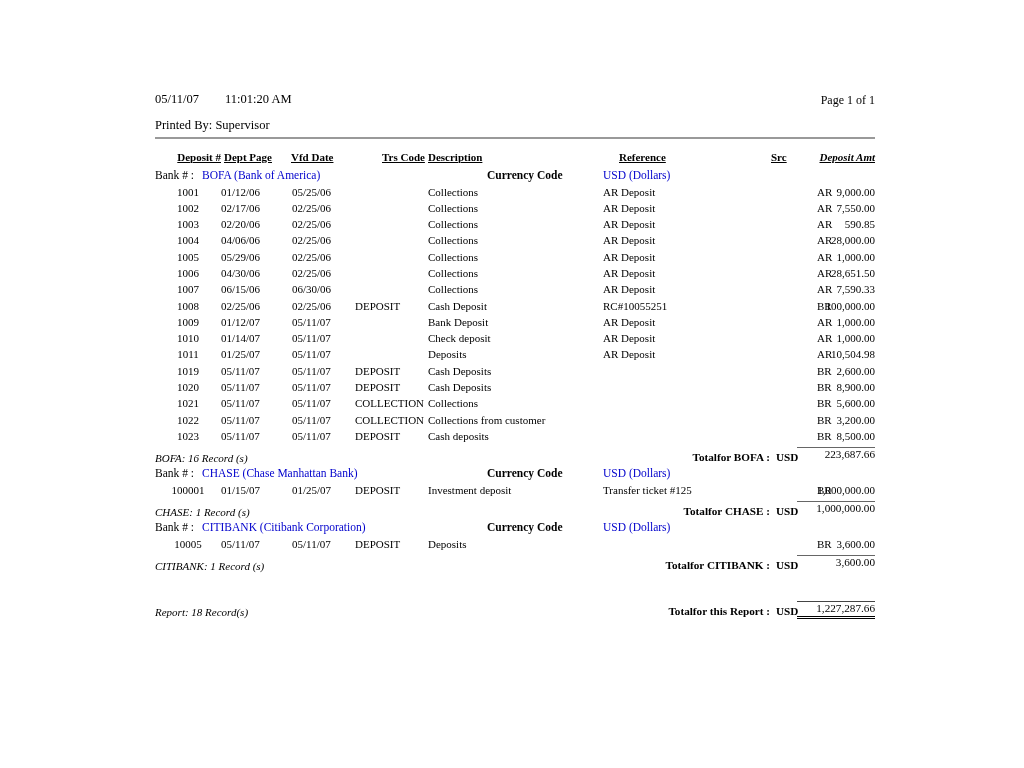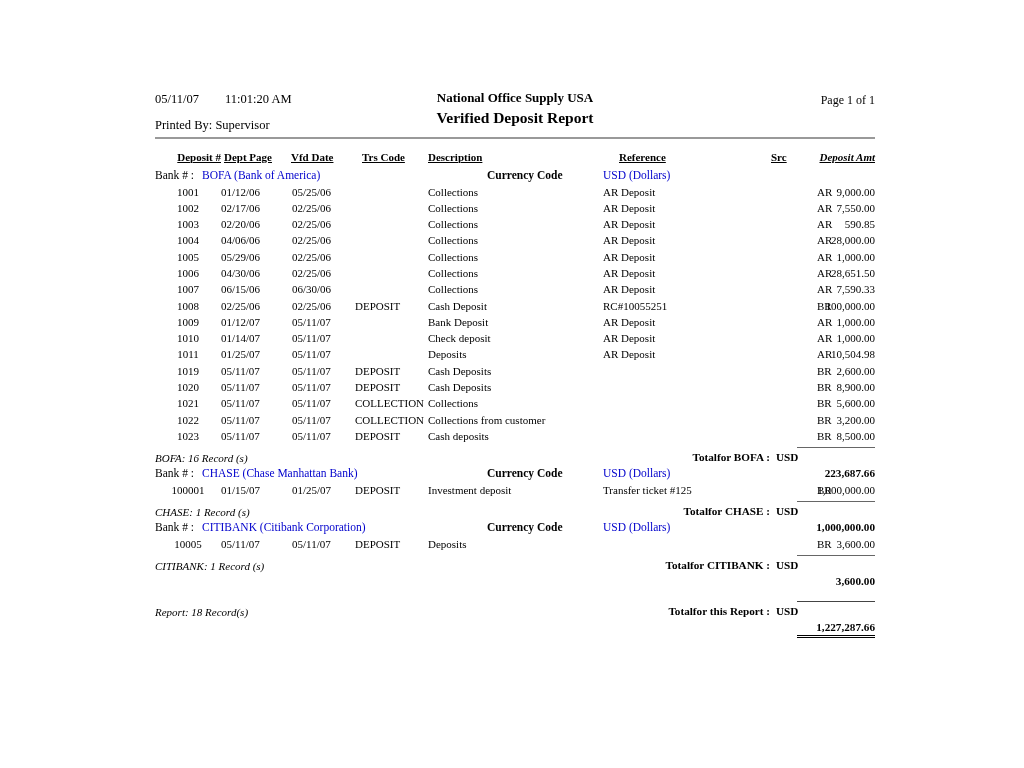--- a/index.html
+++ b/index.html
@@ -26,21 +26,21 @@
   .grid-row{
     display:grid;
     grid-template-columns:66px 66px 68px 73px 175px 168px 32px 72px;
     white-space:nowrap;font-size:11px;
   }
   .col-headers{margin-top:12px;height:17px;font-weight:bold;font-size:11px;}
   .col-headers span{text-decoration:underline;}
   .h1{text-align:right;}
   .h2{padding-left:3px;}
   .h3{padding-left:4px;}
-  .h4{padding-left:7px;}
+  .h4{padding-left:7px;margin-left:20px;}
   .h6{padding-left:16px;}
   .h8{text-align:right;font-style:italic;}
 
   .data-row{height:16.3px;}
   .c1{text-align:center;}
   .c3{padding-left:5px;}
   .c7{padding-left:2px;margin-left:44px;}
   .c8{text-align:right;}
 
   
@@ -49,41 +49,37 @@
   .bank-name{position:absolute;left:47px;top:0;color:#0000CC;}
   .currency-label{position:absolute;left:332px;top:0;font-weight:bold;}
   .currency-value{position:absolute;left:448px;top:0;color:#0000CC;}
 
   
   .total-line{position:relative;height:19px;margin-top:1px;font-size:11.2px;}
   .group-summary{position:absolute;left:0;top:5px;font-style:italic;font-size:11px;}
   .total-label{position:absolute;left:380px;width:235px;top:4px;text-align:right;font-weight:bold;}
   .total-currency{position:absolute;left:621px;top:4px;font-weight:bold;}
   .total-amount{
-    position:absolute;left:642px;width:78px;top:0;text-align:right;font-weight:bold;
-    border-top:1px solid #666;padding-top:19px;
+    position:absolute;left:642px;width:78px;top:0;text-align:right;font-weight:normal;
+    border-top:1px solid #666;padding-top:0;
   }
   .report-total{margin-top:27px;height:24px;}
   .report-total .total-amount{border-top:1px solid #444;border-bottom:3px double #000;padding-bottom:2px;}
 </style>
 </head>
 <body>
 
 <div class="report">
 
   <div class="rpt-header">
     <div class="hdr-left">
       <div class="hdr-datetime">
         <span>05/11/07</span><span class="time">11:01:20 AM</span>
       </div>
       <div class="hdr-printedby">Printed By: Supervisor</div>
-    </div>
-    <div class="hdr-center">
-      <div class="company">National Office Supply USA</div>
-      <div class="title">Verified Deposit Report</div>
     </div>
     <div class="hdr-right">Page 1 of 1</div>
   </div>
 
   <div class="divider"></div>
 
   <div class="grid-row col-headers">
     <span class="h1">Deposit #</span>
     <span class="h2">Dept Page</span>
     <span class="h3">Vfd Date</span>

